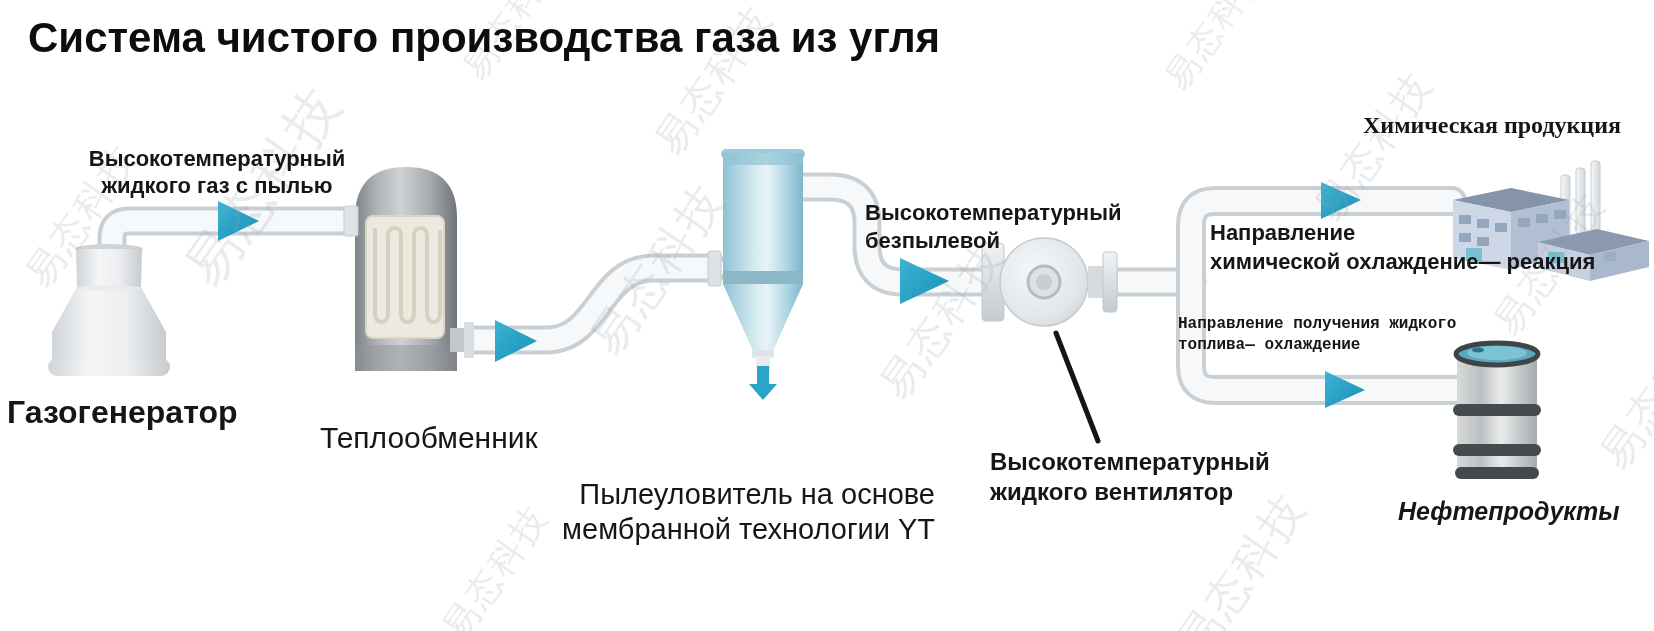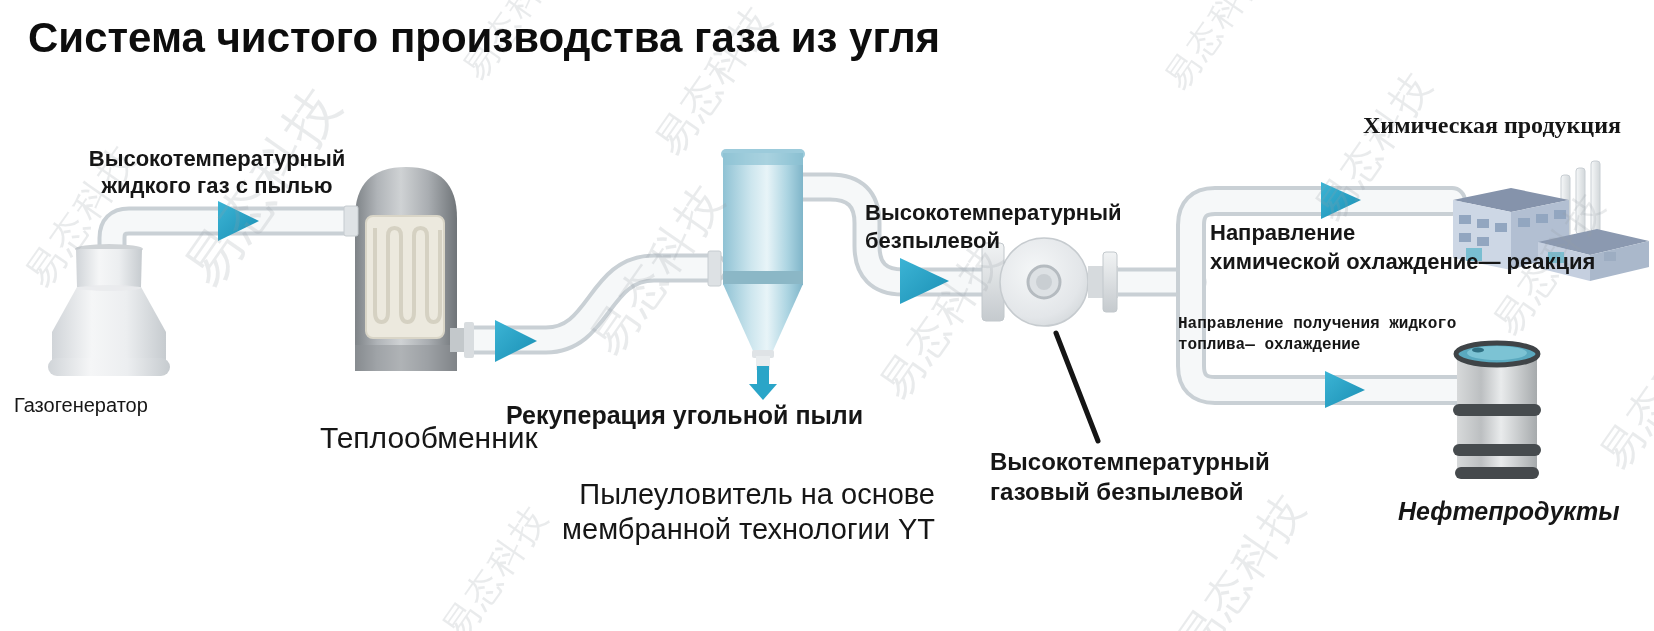--- a/index.html
+++ b/index.html
@@ -3,21 +3,21 @@
 <meta charset="utf-8">
 <style>
   html,body{margin:0;padding:0;background:#fff;}
   #canvas{position:relative;width:1654px;height:631px;background:#ffffff;overflow:hidden;
           font-family:"Liberation Sans",sans-serif;color:#1a1a1a;}
   #art{position:absolute;left:0;top:0;}
   .lbl{position:absolute;white-space:nowrap;color:#161616;}
   .lbl span{display:block;}
   .title{left:28px;top:14px;font-size:42px;font-weight:bold;letter-spacing:0px;color:#0d0d0d;}
   .lbl-dusty{left:84px;top:146px;width:266px;font-size:22px;font-weight:bold;line-height:1.22;text-align:center;}
-  .lbl-generator{left:14px;top:394px;font-size:20px;font-weight:normal;}
+  .lbl-generator{left:7px;top:394px;font-size:32px;font-weight:bold;}
   .lbl-hx{left:280px;top:421px;font-size:30px;font-weight:normal;margin-left:40px;}
   .lbl-recovery{left:506px;top:401px;font-size:25px;font-weight:bold;}
   .lbl-collector{left:543px;top:477px;width:392px;font-size:29px;font-weight:normal;line-height:1.2;text-align:right;}
   .lbl-dustfree{left:865px;top:199px;font-size:22px;font-weight:bold;line-height:1.25;}
   .lbl-fan{left:990px;top:447px;font-size:24px;font-weight:bold;line-height:1.25;}
   .lbl-chemroute{left:1210px;top:219px;font-size:22px;font-weight:bold;line-height:1.3;}
   .lbl-fuelroute{left:1178px;top:314px;font-size:16px;font-weight:bold;line-height:1.3;font-family:Liberation Mono, monospace;}
   .lbl-chemprod{left:1363px;top:112px;font-size:24px;font-weight:bold;font-family:Liberation Serif, serif;}
   .lbl-oil{left:1398px;top:497px;font-size:25px;font-weight:bold;font-style:italic;}
   .wm{position:absolute;color:#979ea5;opacity:.20;font-family:"DejaVu Sans",sans-serif;
@@ -201,35 +201,34 @@
 
   <div class="lbl lbl-dusty">
     <span>Высокотемпературный</span>
     <span>жидкого газ с пылью</span>
   </div>
 
   <div class="lbl lbl-generator">Газогенератор</div>
 
   <div class="lbl lbl-hx">Теплообменник</div>
 
-  <div class="lbl lbl-recovery">Рекуперация угольной пыли</div>
 
   <div class="lbl lbl-collector">
     <span>Пылеуловитель на основе</span>
     <span>мембранной технологии YT</span>
   </div>
 
   <div class="lbl lbl-dustfree">
     <span>Высокотемпературный</span>
     <span>безпылевой</span>
   </div>
 
   <div class="lbl lbl-fan">
     <span>Высокотемпературный</span>
-    <span>газовый безпылевой</span>
+    <span>жидкого вентилятор</span>
   </div>
 
   <div class="lbl lbl-chemroute">
     <span>Направление</span>
     <span>химической охлаждение— реакция</span>
   </div>
 
   <div class="lbl lbl-fuelroute">
     <span>Направление получения жидкого</span>
     <span>топлива— охлаждение</span>

